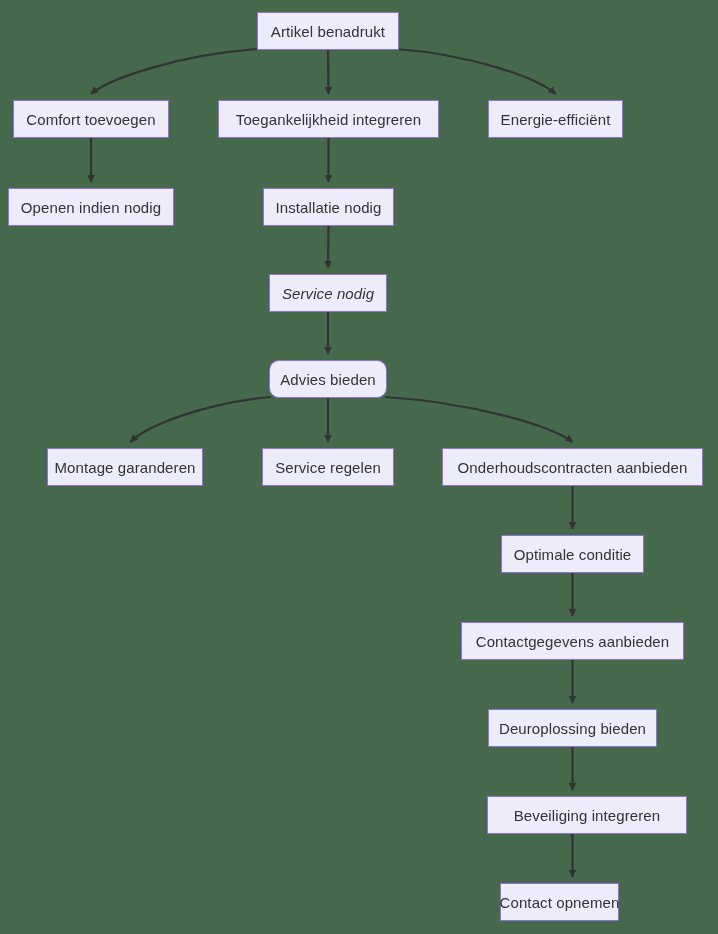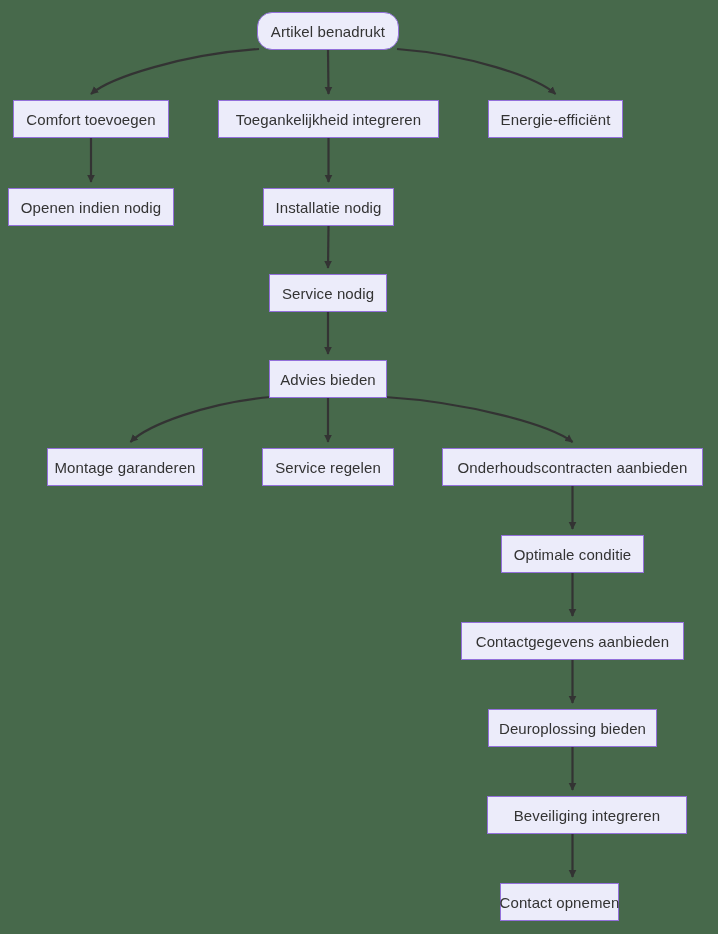--- a/index.html
+++ b/index.html
@@ -64,28 +64,28 @@
         <path d="M328,398 L328,442" marker-end="url(#arrowhead)"></path>
         <path d="M385,397 C469.375,402.4 550,424.9 572.5,442" marker-end="url(#arrowhead)"></path>
         <path d="M572.5,486 L572.5,529" marker-end="url(#arrowhead)"></path>
         <path d="M572.5,573 L572.5,616" marker-end="url(#arrowhead)"></path>
         <path d="M572.5,660 L572.5,703" marker-end="url(#arrowhead)"></path>
         <path d="M572.5,747 L572.5,790" marker-end="url(#arrowhead)"></path>
         <path d="M572.5,834 L572.5,877" marker-end="url(#arrowhead)"></path>
       </g>
   </svg>
   <div id="nodes-group">
-      <div class="node" style="left: 257px; top: 12px; width: 142px; height: 38px; border-radius: 15px;">Artikel benadrukt</div>
+      <div class="node" style="left: 257px; top: 12px; width: 142px; height: 38px;">Artikel benadrukt</div>
       <div class="node" style="left: 13px; top: 100px; width: 156px; height: 38px;">Comfort toevoegen</div>
       <div class="node" style="left: 218px; top: 100px; width: 221px; height: 38px;">Toegankelijkheid integreren</div>
       <div class="node" style="left: 488px; top: 100px; width: 135px; height: 38px;">Energie-efficiënt</div>
       <div class="node" style="left: 8px; top: 188px; width: 166px; height: 38px;">Openen indien nodig</div>
       <div class="node" style="left: 263px; top: 188px; width: 131px; height: 38px; text-align: right;">Installatie nodig</div>
-      <div class="node" style="left: 269px; top: 274px; width: 118px; height: 38px;">Service nodig</div>
-      <div class="node" style="left: 269px; top: 360px; width: 118px; height: 38px;">Advies bieden</div>
+      <div class="node" style="left: 269px; top: 274px; width: 118px; height: 38px; font-style: italic;">Service nodig</div>
+      <div class="node" style="left: 269px; top: 360px; width: 118px; height: 38px; border-radius: 10px;">Advies bieden</div>
       <div class="node" style="left: 47px; top: 448px; width: 156px; height: 38px;">Montage garanderen</div>
       <div class="node" style="left: 262px; top: 448px; width: 132px; height: 38px; text-align: right;">Service regelen</div>
       <div class="node" style="left: 442px; top: 448px; width: 261px; height: 38px;">Onderhoudscontracten aanbieden</div>
       <div class="node" style="left: 501px; top: 535px; width: 143px; height: 38px;">Optimale conditie</div>
       <div class="node" style="left: 461px; top: 622px; width: 223px; height: 38px;">Contactgegevens aanbieden</div>
       <div class="node" style="left: 488px; top: 709px; width: 169px; height: 38px;">Deuroplossing bieden</div>
       <div class="node" style="left: 487px; top: 796px; width: 200px; height: 38px;">Beveiliging integreren</div>
       <div class="node" style="left: 500px; top: 883px; width: 119px; height: 38px;">Contact opnemen</div>
     </div>
 </div>

